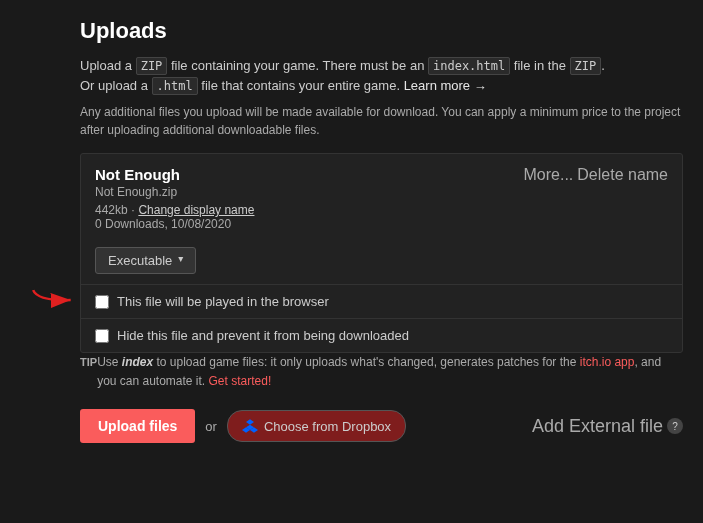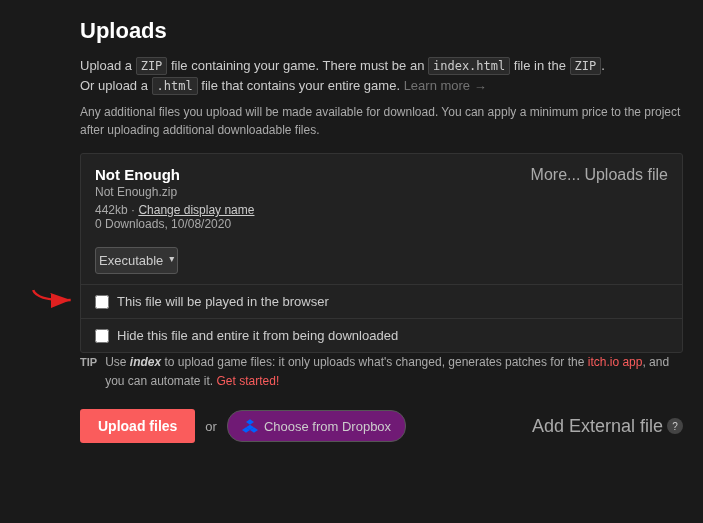--- a/index.html
+++ b/index.html
@@ -35,21 +35,21 @@
     .description code {
       background: #2a2a2a;
       border: 1px solid #444;
       padding: 1px 4px;
       border-radius: 2px;
       font-family: monospace;
       color: #ccc;
       font-size: 12px;
     }
     .learn-more {
-      color: #737373;
+      color: #e5e5e5;
       text-decoration: none;
     }
     .additional-info {
       color: #aaa;
       font-size: 12px;
       margin-bottom: 14px;
       line-height: 1.5;
     }
     .file-box {
       border: 1px solid #333;
@@ -92,21 +92,21 @@
       color: #ccc;
       text-decoration: underline;
     }
     .file-type-row {
       padding: 6px 14px 10px 14px;
     }
     .dropdown-btn {
       background: #333;
       color: #ccc;
       border: 1px solid #555;
-      padding: 5px 3px;
+      padding: 5px 12px;
       border-radius: 3px;
       cursor: pointer;
       font-size: 13px;
       display: inline-flex;
       align-items: flex-start;
       gap: 6px;
     }
     .chevron { font-size: 10px; }
     .checkbox-row {
       display: flex;
@@ -125,21 +125,20 @@
       cursor: pointer;
       flex-shrink: 0;
     }
     .tip-box {
       background: transparent;
       margin-bottom: 18px;
       font-size: 12px;
       color: #aaa;
       line-height: 1.6;
       display: flex;
-      gap: 8px;
     }
     .tip-label {
       color: #aaa;
       font-weight: bold;
       font-size: 11px;
       flex-shrink: 0;
       margin-top: 1px;
     }
     .tip-text b { color: #ccc; font-style: italic; }
     .tip-text a {
@@ -160,21 +159,21 @@
       border-radius: 3px;
       font-size: 14px;
       font-weight: bold;
       cursor: pointer;
     }
     .or-text {
       color: #aaa;
       font-size: 13px;
     }
     .dropbox-btn {
-      background: #701a75;
+      background: #7f1d1d;
       color: #ccc;
       border: 1px solid #555;
       padding: 7px 14px;
       border-radius: 15px;
       font-size: 13px;
       cursor: pointer;
       display: flex;
       align-items: center;
       gap: 6px;
     }
@@ -237,21 +236,21 @@
   <div class="additional-info">Any additional files you upload will be made available for download. You can apply a minimum price to the project after uploading additional downloadable files.</div>
 
   <div class="file-box">
     <div class="file-header">
       <div>
         <div class="file-title">Not Enough</div>
         <div class="file-subtitle">Not Enough.zip</div>
       </div>
       <div class="file-actions">
         <a href="#">More...</a>
-        <a href="#">Uploads file</a>
+        <a href="#">Delete name</a>
       </div>
     </div>
 
     <div class="file-meta">
       <span>442kb</span> · <a href="#">Change display name</a><br>
       <span>0 Downloads, 10/08/2020</span>
     </div>
 
     <div class="file-type-row">
       <button class="dropdown-btn">
@@ -271,21 +270,21 @@
           </defs>
           <path d="M5,5 Q10,18 50,17" stroke="#e02020" stroke-width="3" fill="none" marker-end="url(#arrowhead)"></path>
         </svg>
       </div>
       <input type="checkbox" style="">
       <span>This file will be played in the browser</span>
     </div>
 
     <div class="checkbox-row">
       <input type="checkbox" style="">
-      <span>Hide this file and entire it from being downloaded</span>
+      <span>Hide this file and prevent it from being downloaded</span>
     </div>
   </div>
 
   <div class="tip-box">
     <span class="tip-label">TIP</span>
     <span class="tip-text">
       Use <b>index</b> to upload game files: it only uploads what's changed, generates patches for the <a href="#">itch.io app</a>, and you can automate it. <a href="#">Get started!</a>
     </span>
   </div>
 

